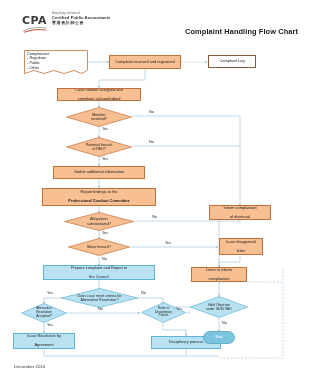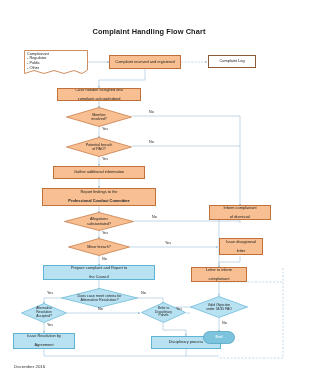--- a/index.html
+++ b/index.html
@@ -23,21 +23,21 @@
   .logo-swoosh{
     position:absolute;left:1px;top:14px;width:25px;height:7px;
   }
   .logo-txt{position:absolute;left:30px;top:0px;width:92px;}
   .logo-l1{font-size:2.6px;color:#555;line-height:3.4px;letter-spacing:0.1px;}
   .logo-l2{font-size:4.2px;font-weight:bold;color:#333;line-height:5px;letter-spacing:0.05px;}
   .logo-l3{font-size:4px;font-weight:bold;color:#333;line-height:5px;letter-spacing:0.6px;}
 
   
   .title{
-    position:absolute;left:0;top:27px;width:298px;text-align:center;
+    position:absolute;left:0;top:27px;width:298px;text-align:right;
     font-size:7.4px;font-weight:bold;color:#1a1a1a;letter-spacing:0.1px;
   }
 
   
   .footer{
     position:absolute;left:14px;top:364px;
     font-size:4.4px;color:#333;
   }
 
   
@@ -79,20 +79,32 @@
     text-align:left;
   }
 
   svg.lines{position:absolute;left:0;top:0;width:298px;height:386px;pointer-events:none;}
 </style>
 </head>
 <body>
 
 <div id="canvas">
 
+  <div class="logo">
+    <div class="logo-cpa">CPA</div>
+    <svg class="logo-swoosh" viewBox="0 0 25 7">
+      <path d="M0,5 Q10,0 24,2" stroke="#9aa0a6" stroke-width="0.9" fill="none"></path>
+      <path d="M1,6.2 Q11,2.2 23,4" stroke="#d2543c" stroke-width="1.1" fill="none"></path>
+    </svg>
+    <div class="logo-txt">
+      <div class="logo-l1">Hong Kong Institute of</div>
+      <div class="logo-l2">Certified Public Accountants</div>
+      <div class="logo-l3">香港會計師公會</div>
+    </div>
+  </div>
 
   <div class="title">Complaint Handling Flow Chart</div>
 
   <svg class="lines" viewBox="0 0 298 386">
     <defs>
       <marker id="ar" markerWidth="5" markerHeight="5" refX="4" refY="2" orient="auto">
         <path d="M0,0 L4,2 L0,4 z" fill="#8fb9d4"></path>
       </marker>
     </defs>
     <g stroke="#8fb9d4" stroke-width="0.55" fill="none">

